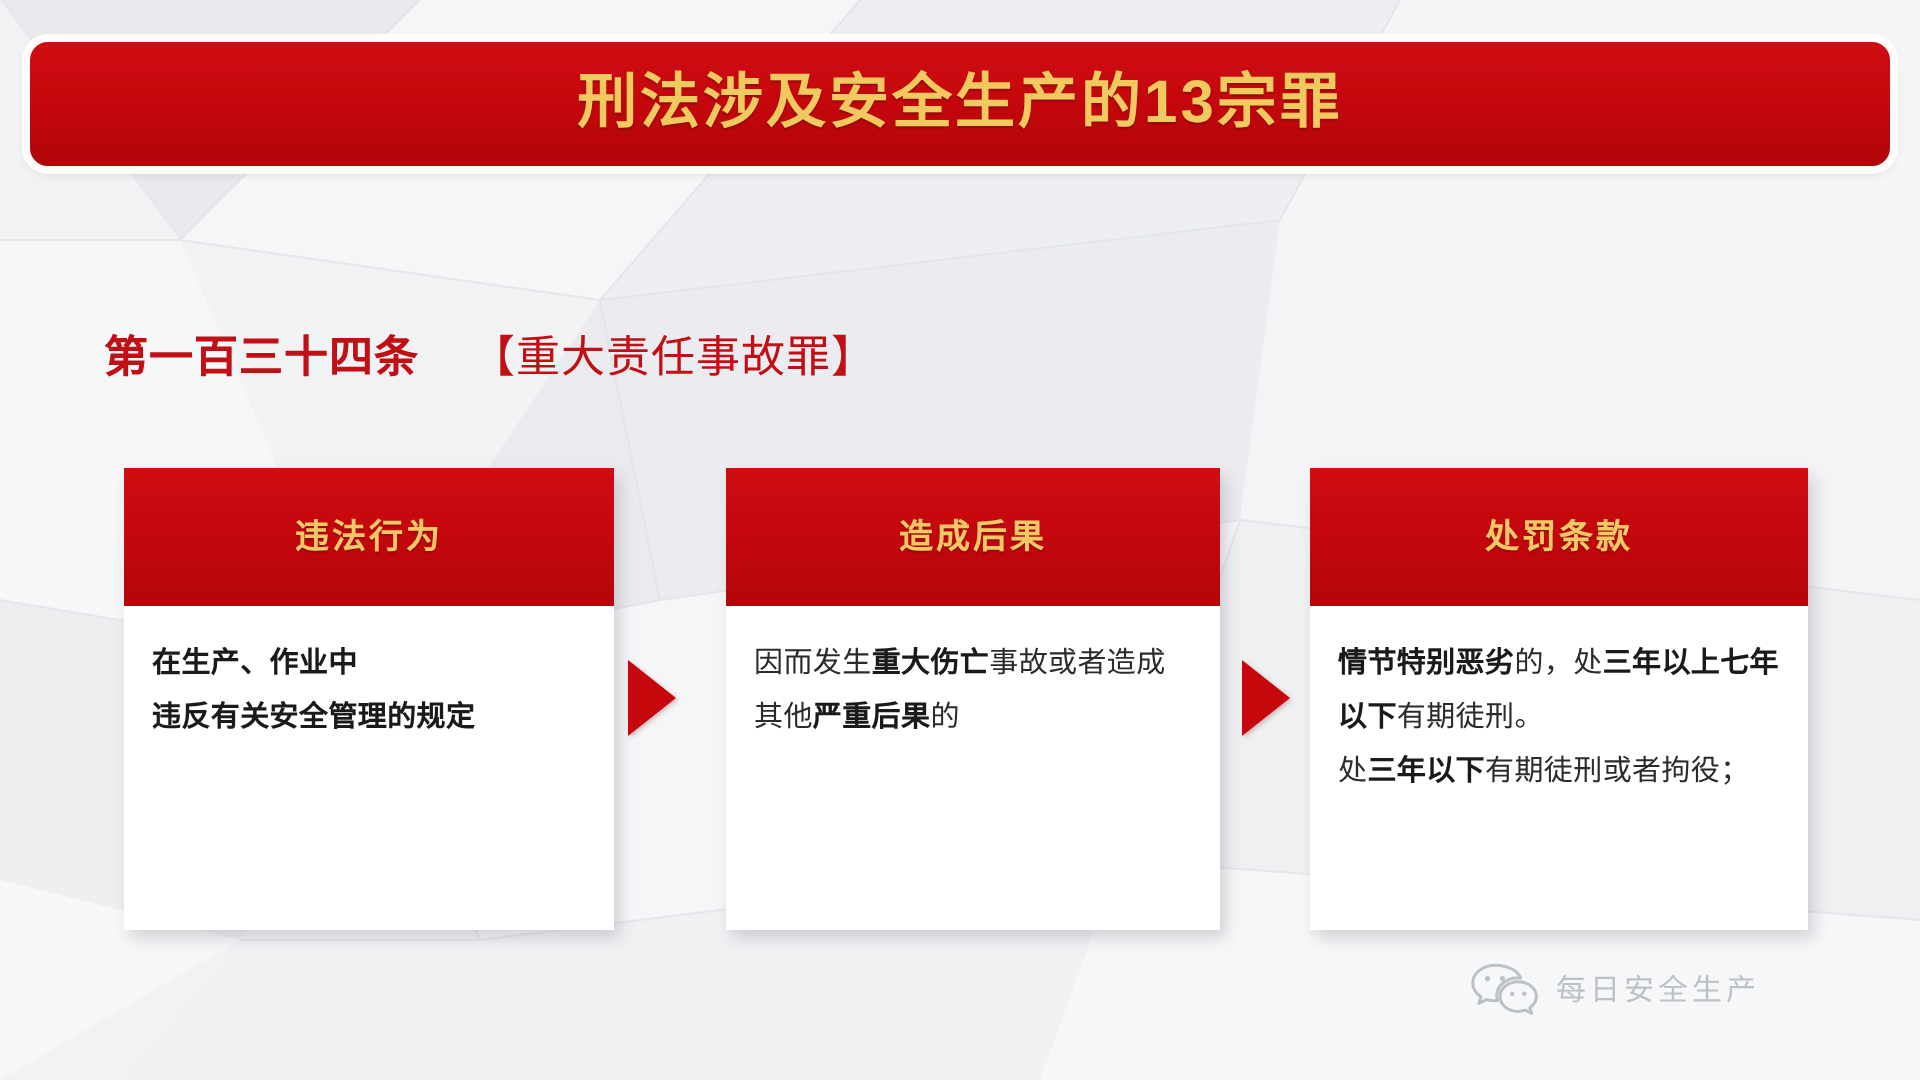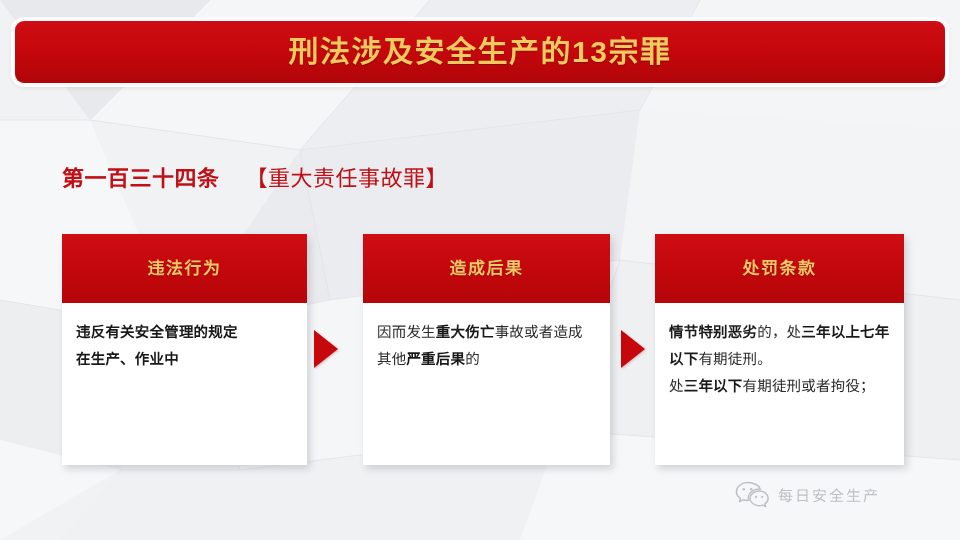--- a/index.html
+++ b/index.html
@@ -53,21 +53,21 @@
     font-weight: bold;
     letter-spacing: 1.5px;
     line-height: 1;
     text-shadow: 0 1px 1px rgba(90,10,10,0.45);
     white-space: nowrap;
   }
 
   
   #article-line {
     position: absolute;
-    left: 62px;
+    left: 52px;
     top: 160px;
     display: flex;
     align-items: flex-start;
     white-space: nowrap;
   }
   #article-line .article-no {
     color: #c01016;
     font-size: 22px;
     font-weight: bold;
     letter-spacing: 0.5px;
@@ -206,22 +206,22 @@
     <span class="article-crime">【重大责任事故罪】</span>
   </div>
 
   <div id="cards-row">
 
     <div class="card card-1">
       <div class="card-header">
         <span class="card-title">违法行为</span>
       </div>
       <div class="card-body all-bold">
+          <div><span class="b">在生产、作业中</span></div>
           <div><span class="b">违反有关安全管理的规定</span></div>
-          <div><span class="b">在生产、作业中</span></div>
         </div>
     </div>
 
     <div class="arrow arrow-1"></div>
 
     <div class="card card-2">
       <div class="card-header">
         <span class="card-title">造成后果</span>
       </div>
       <div class="card-body">

